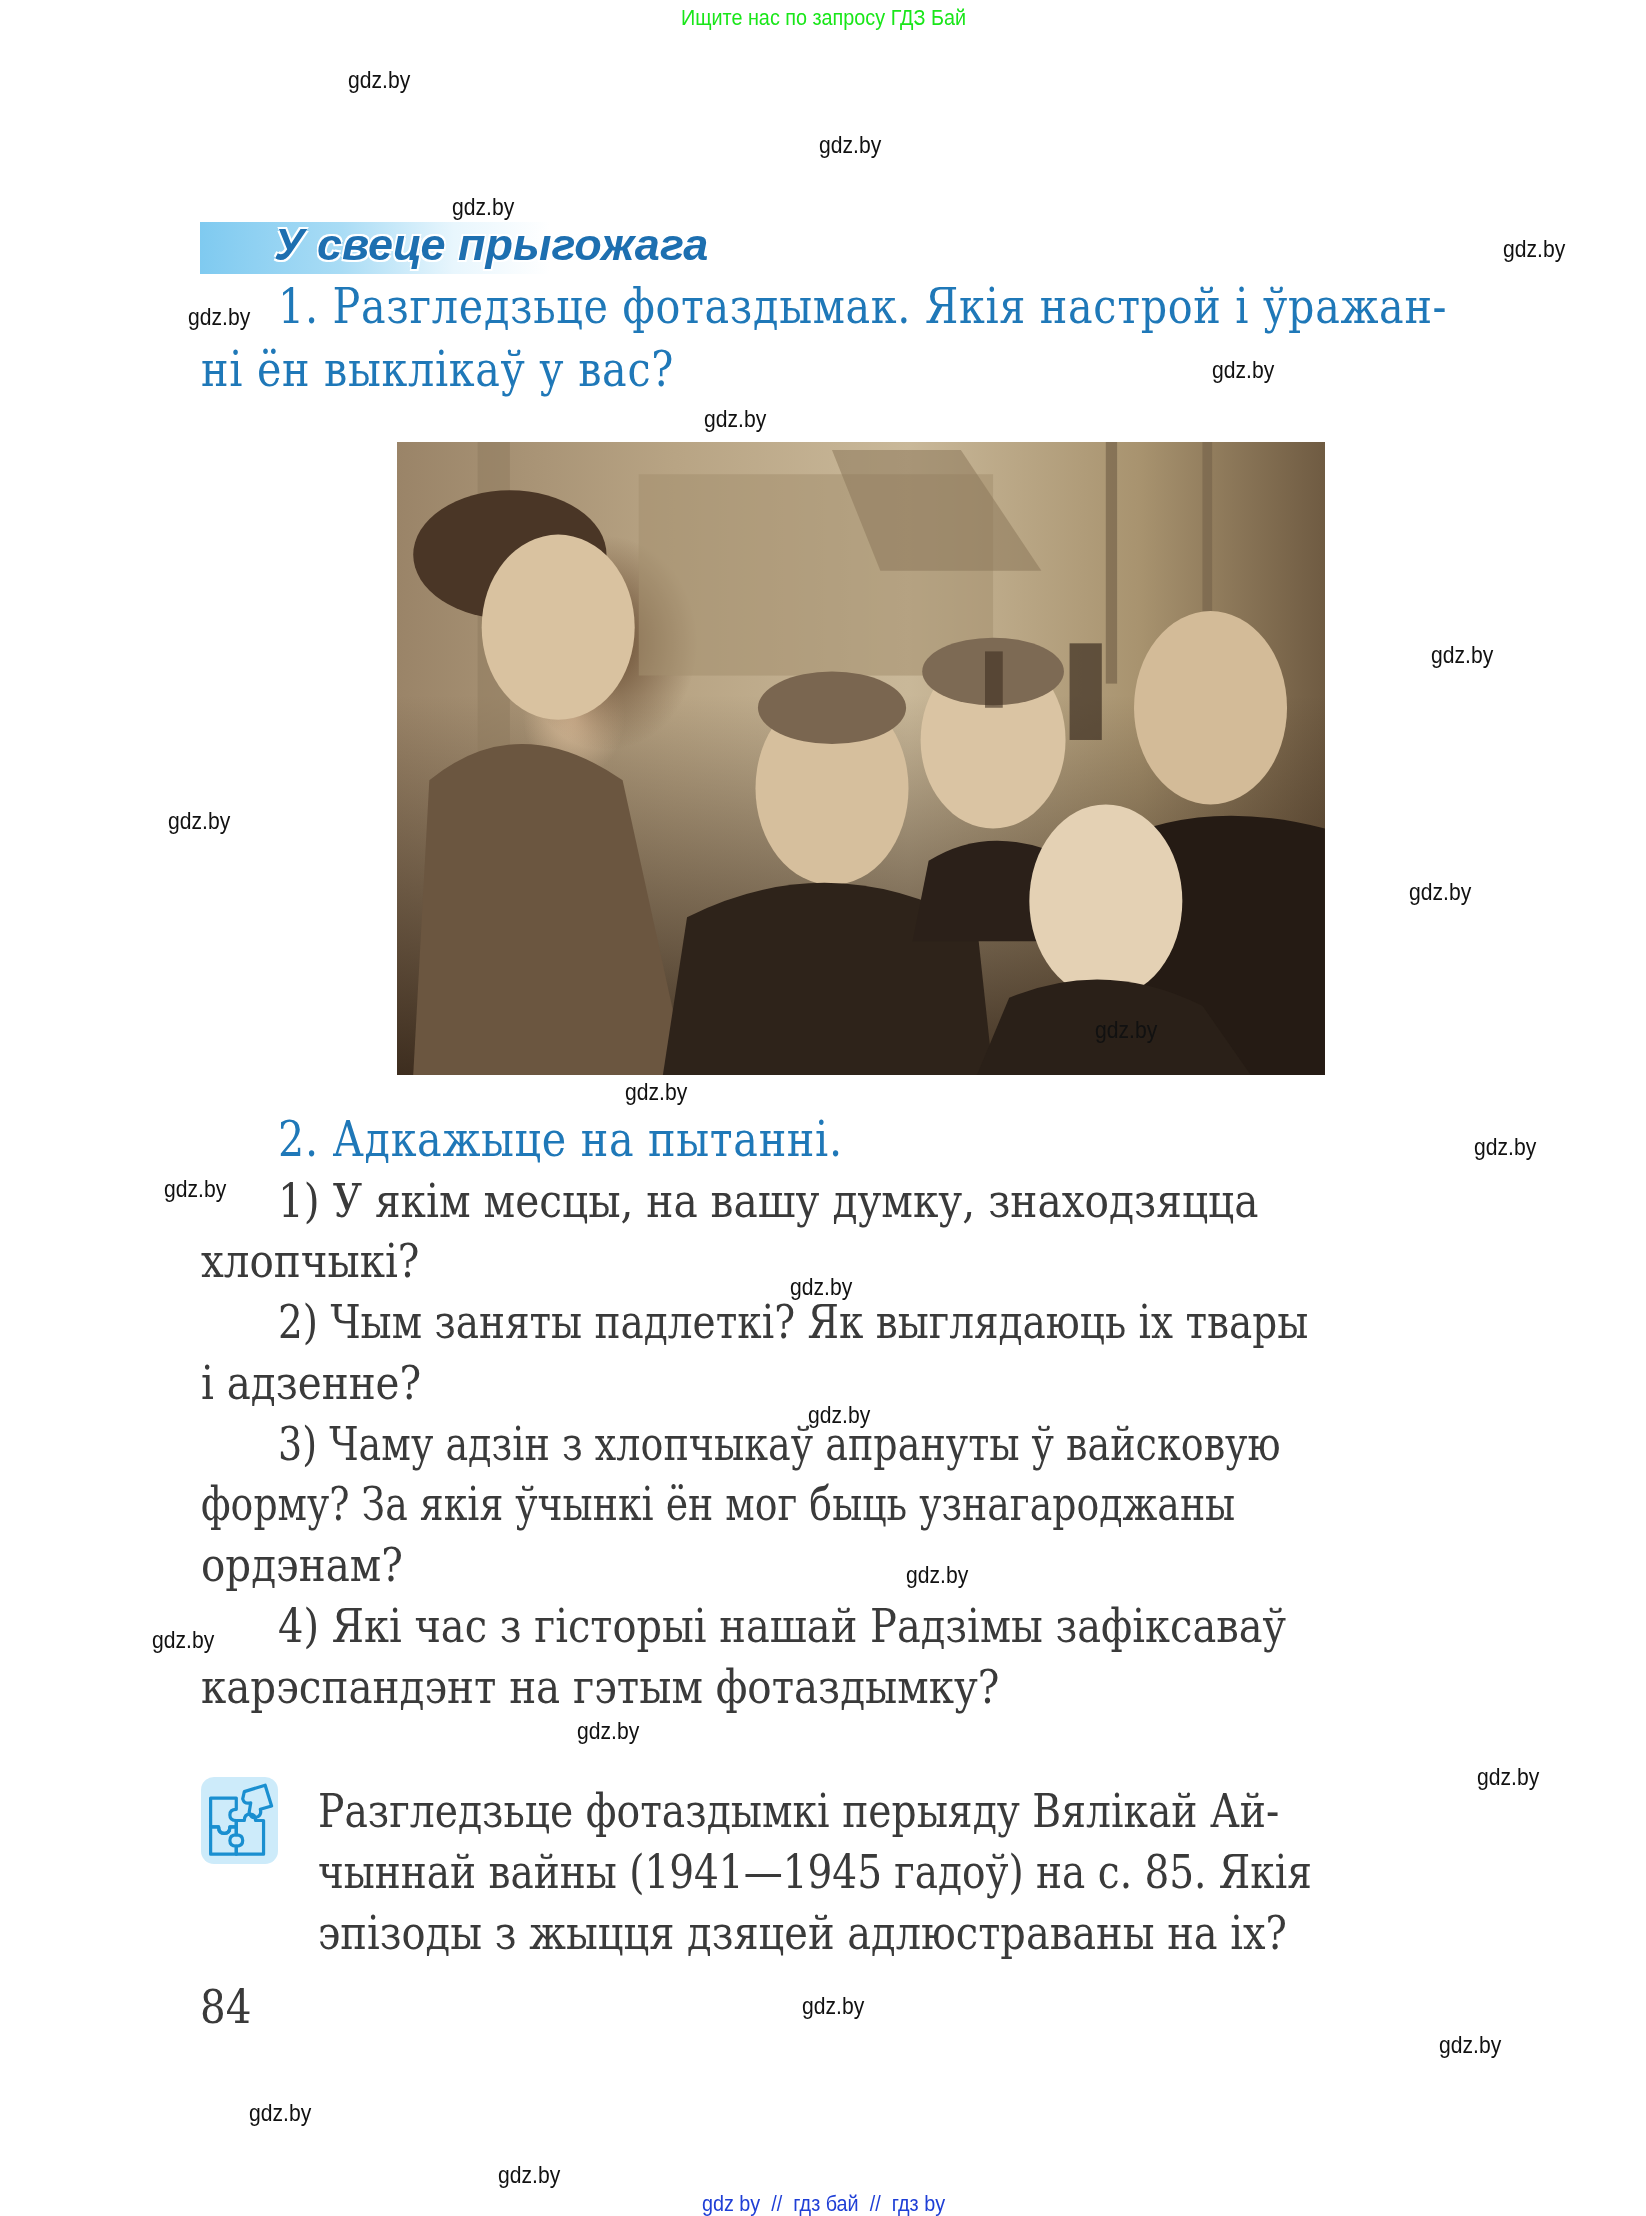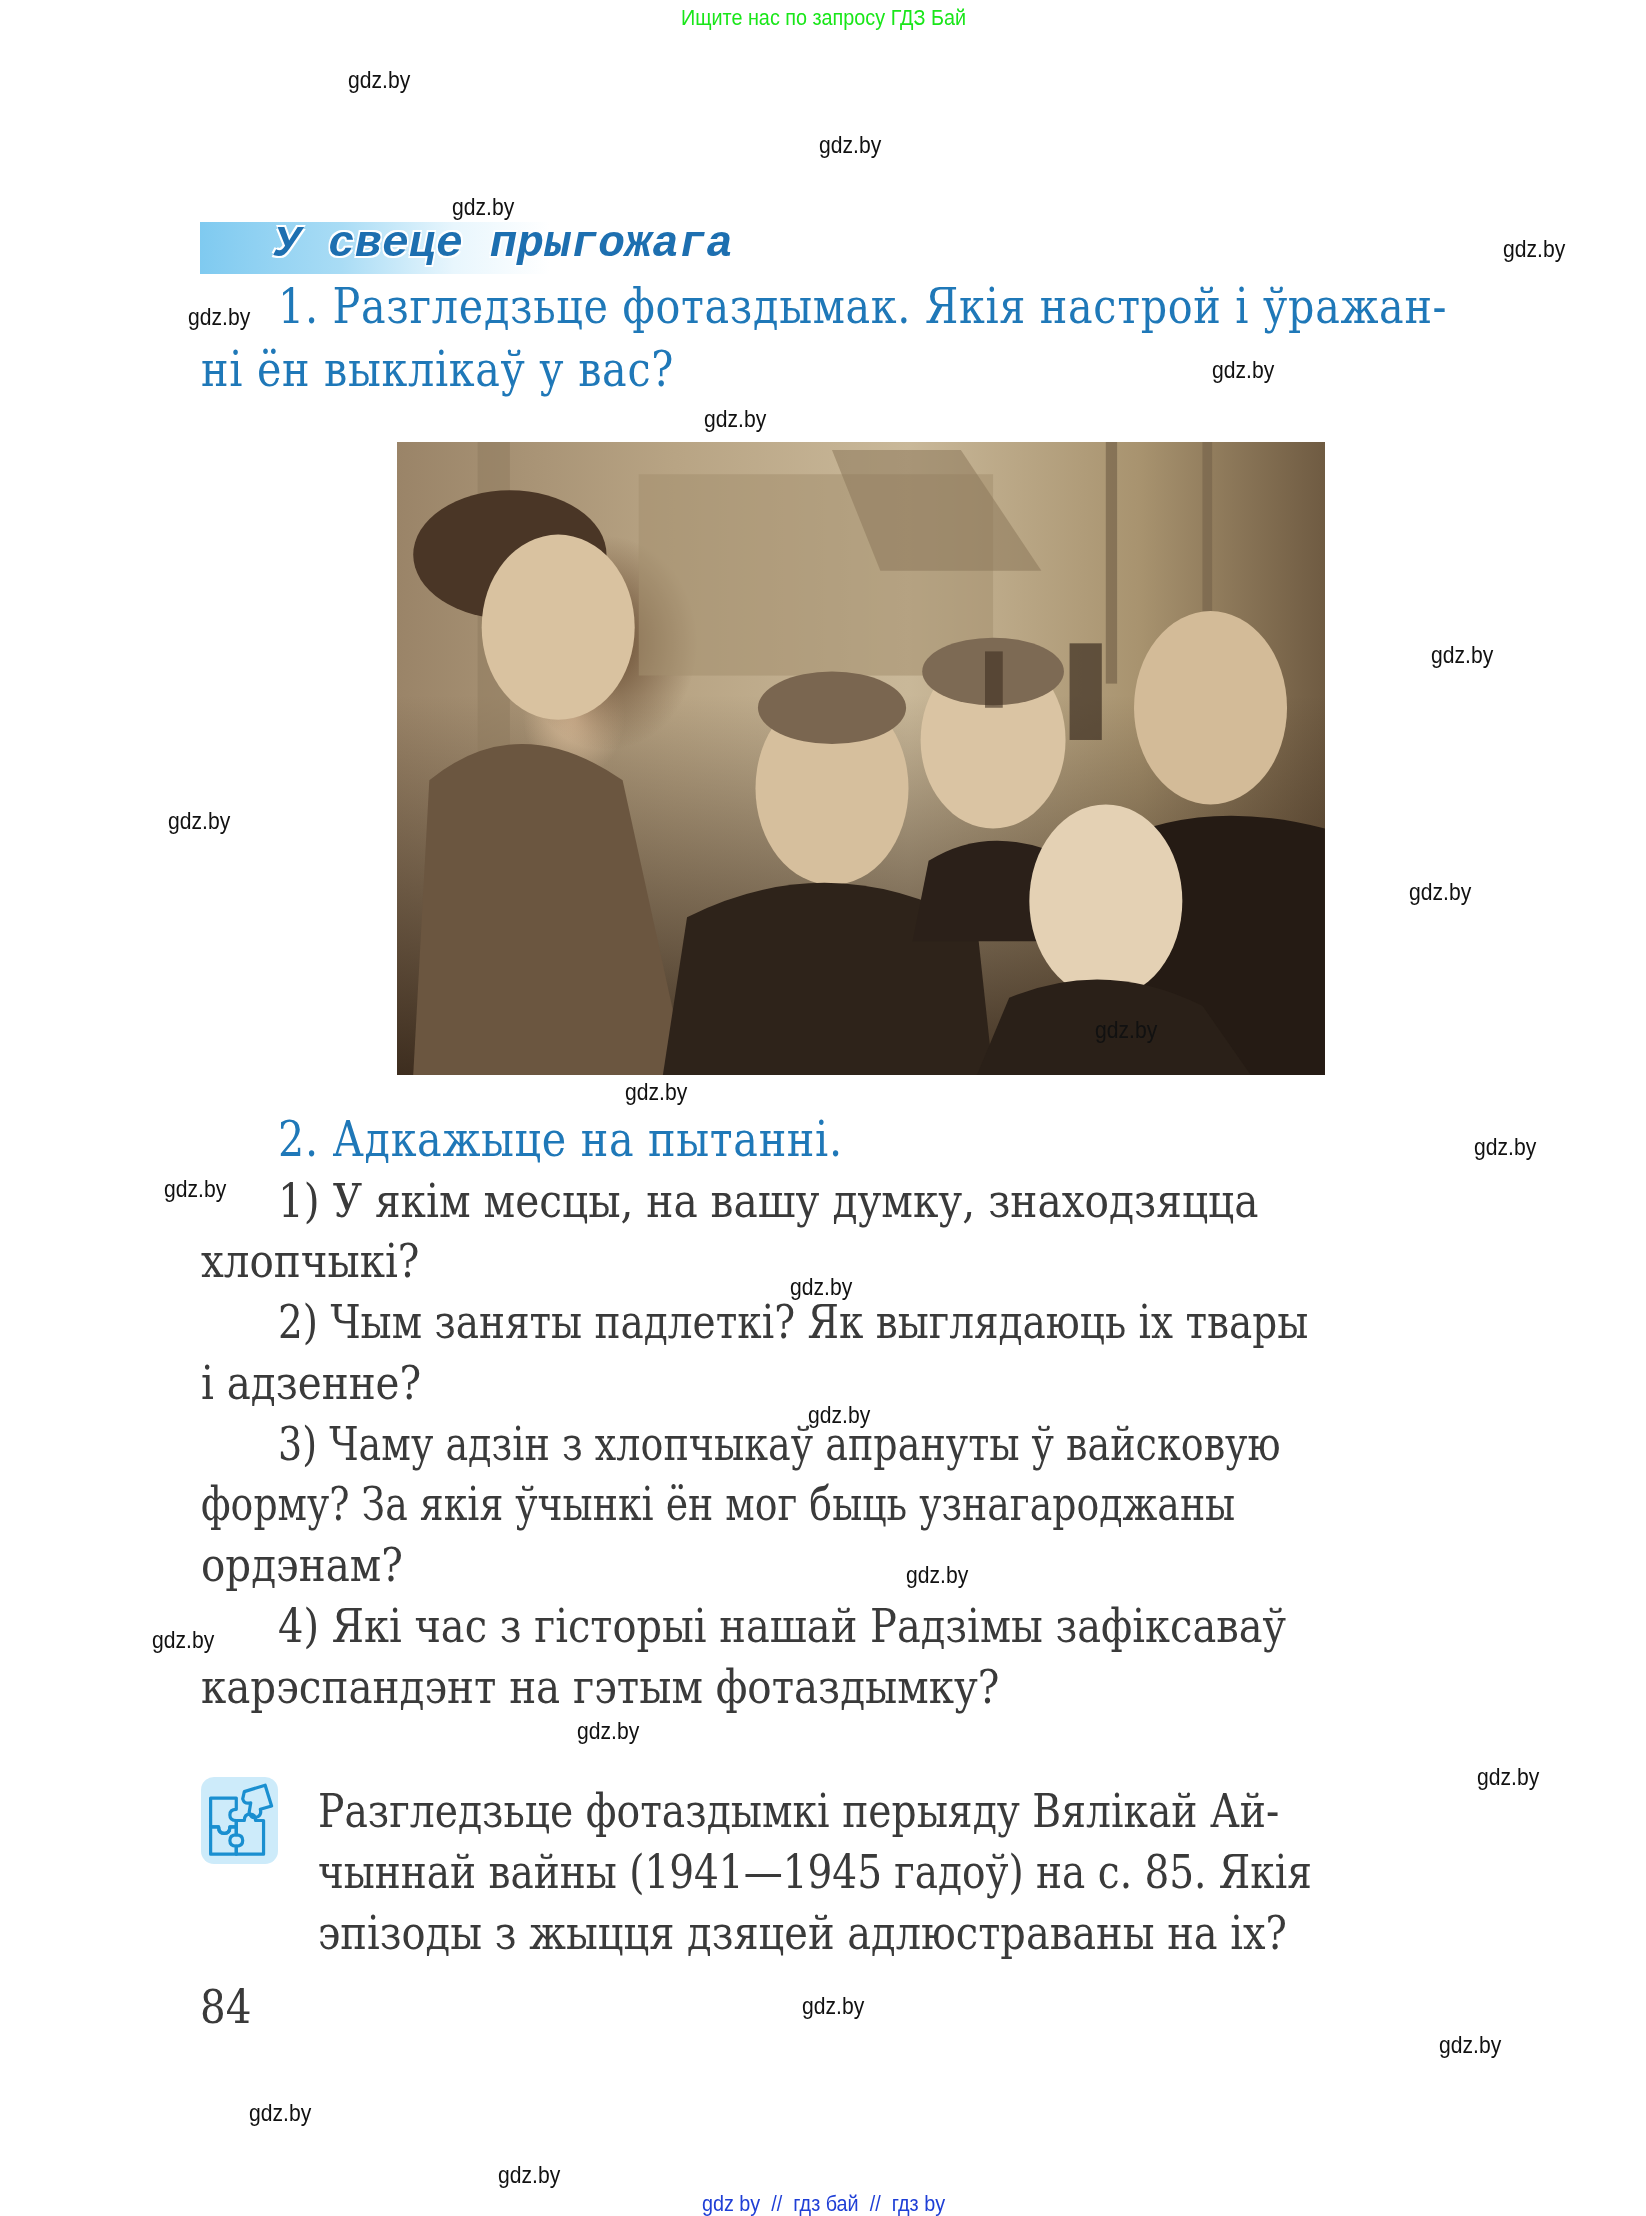--- a/index.html
+++ b/index.html
@@ -13,21 +13,21 @@
   .wm {
     font-family: "Liberation Sans", sans-serif; font-size: 24px; color: #111111;
     transform: scaleX(0.88); transform-origin: left top; white-space: nowrap;
   }
   .title-band {
     left: 200px; top: 222px; width: 564px; height: 52px;
     background: linear-gradient(to right, #7fcaf0 0%, #a9dcf5 25%, #e8f6fd 45%, #ffffff 62%);
   }
   .title-text {
     left: 274px; top: 219px;
-    font-family: Liberation Mono, monospace; font-weight: bold; font-style: italic;
+    font-family: Liberation Sans, sans-serif; font-weight: bold; font-style: italic;
     font-size: 45px; color: #1d6fb0; white-space: nowrap;
     text-shadow: -1.6px -1.6px 0 #fff, 1.6px -1.6px 0 #fff, -1.6px 1.6px 0 #fff, 1.6px 1.6px 0 #fff;
     text-align: center;
   }
   .task-heading {
     font-family: "DejaVu Serif", serif; font-size: 48px; color: #1f78b8;
     white-space: nowrap; transform: scaleX(0.86); transform-origin: left top; letter-spacing: 0.8px;
   }
   .body-line {
     font-family: "DejaVu Serif", serif; font-size: 47px; color: #3a3a3a;

